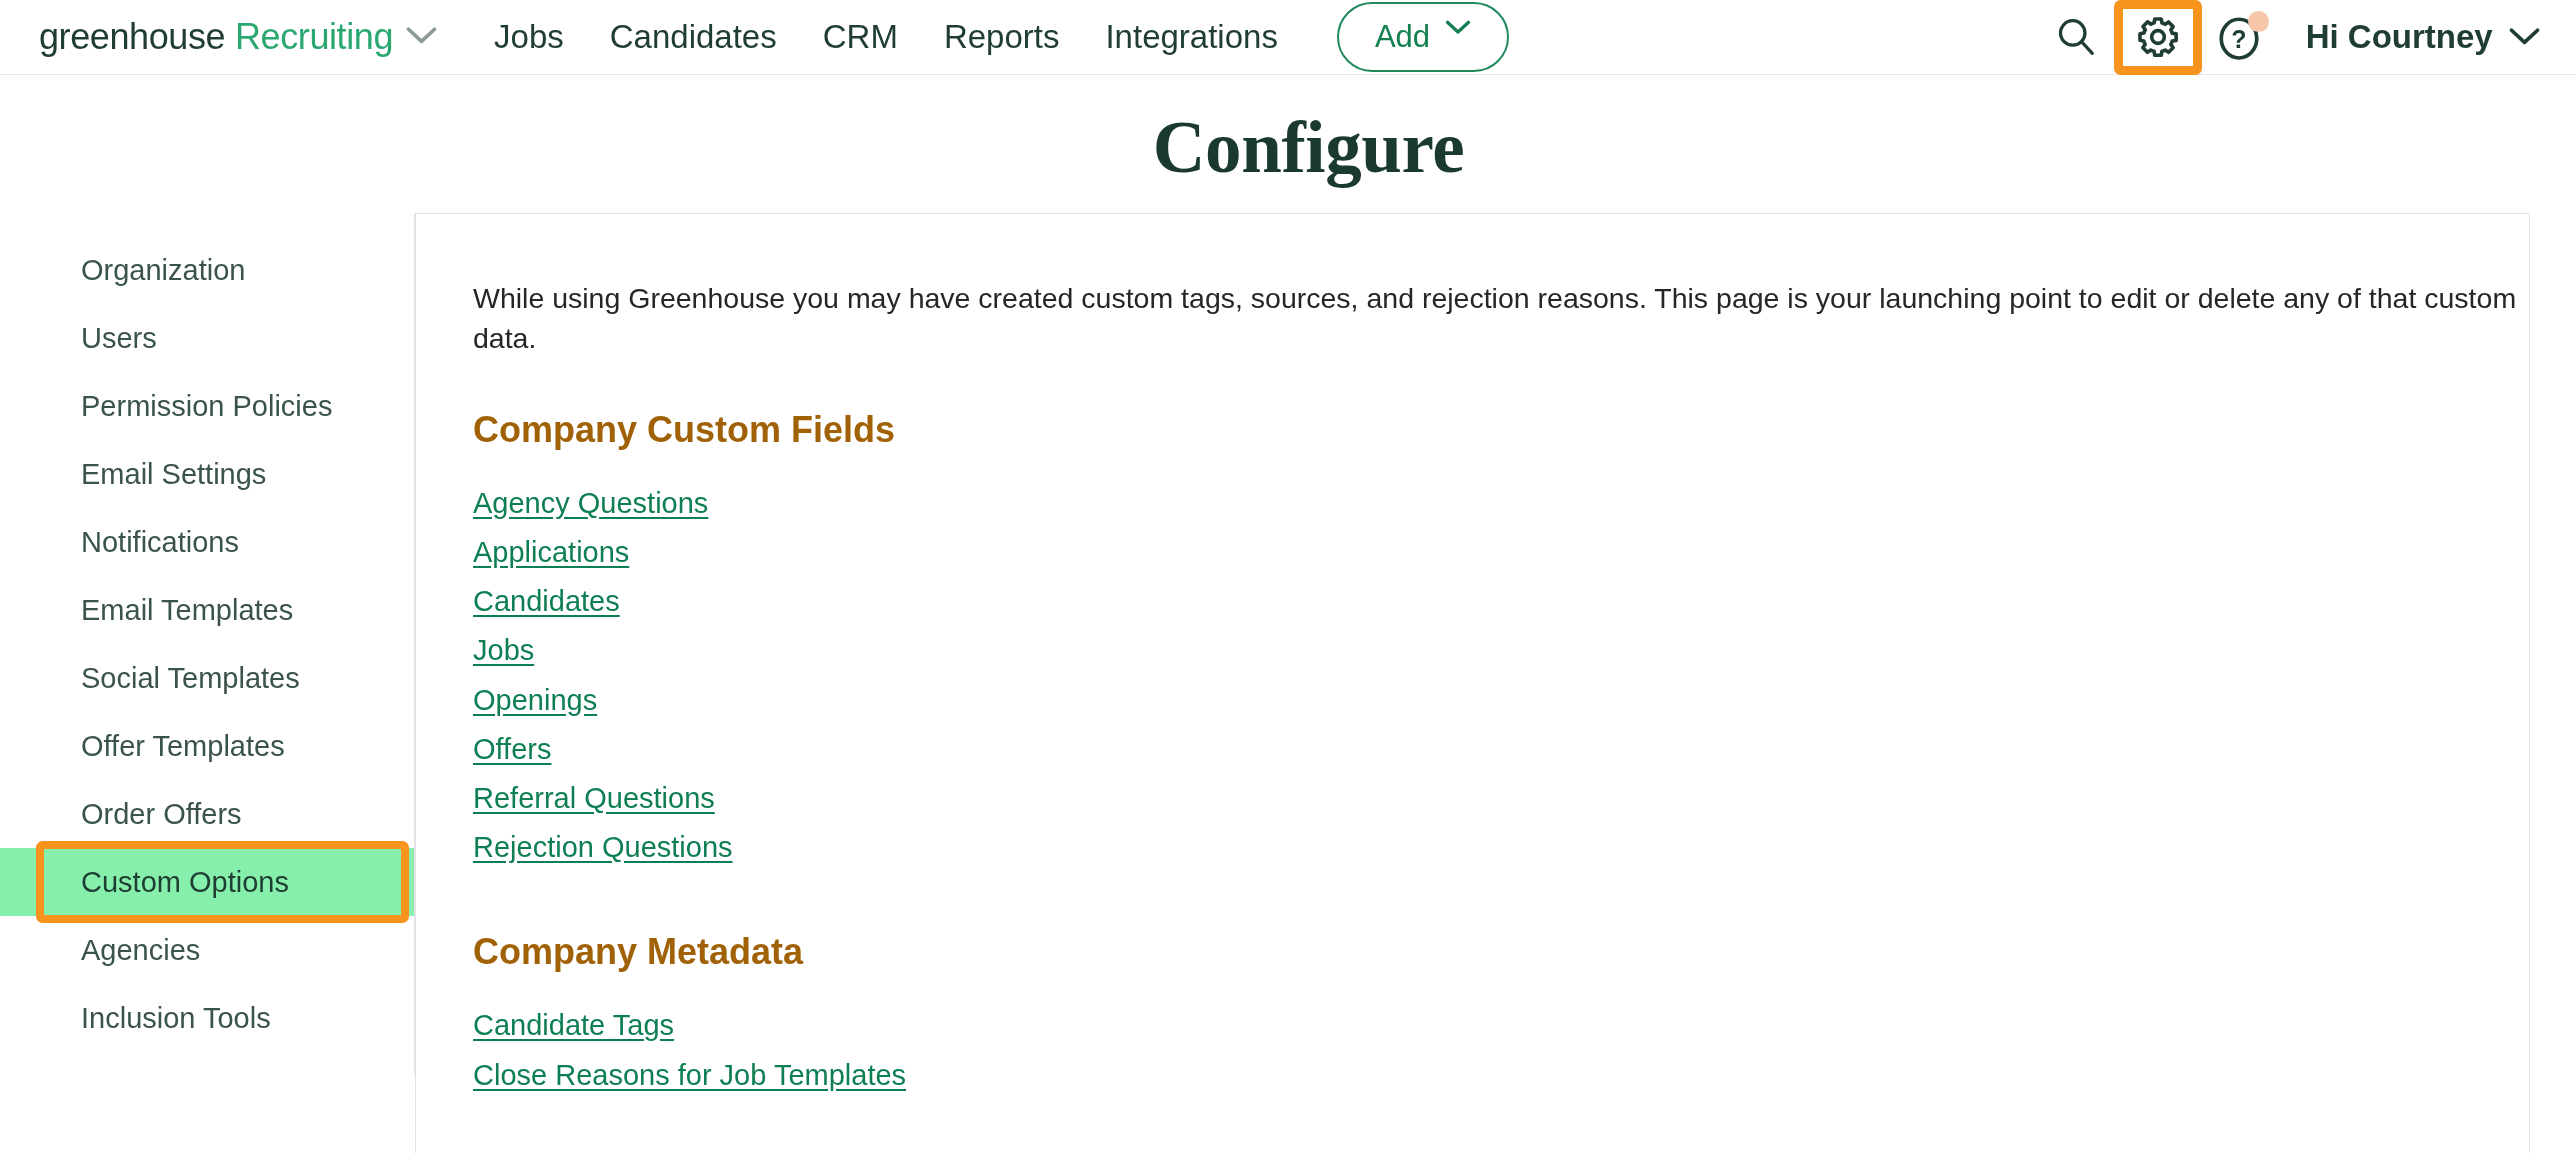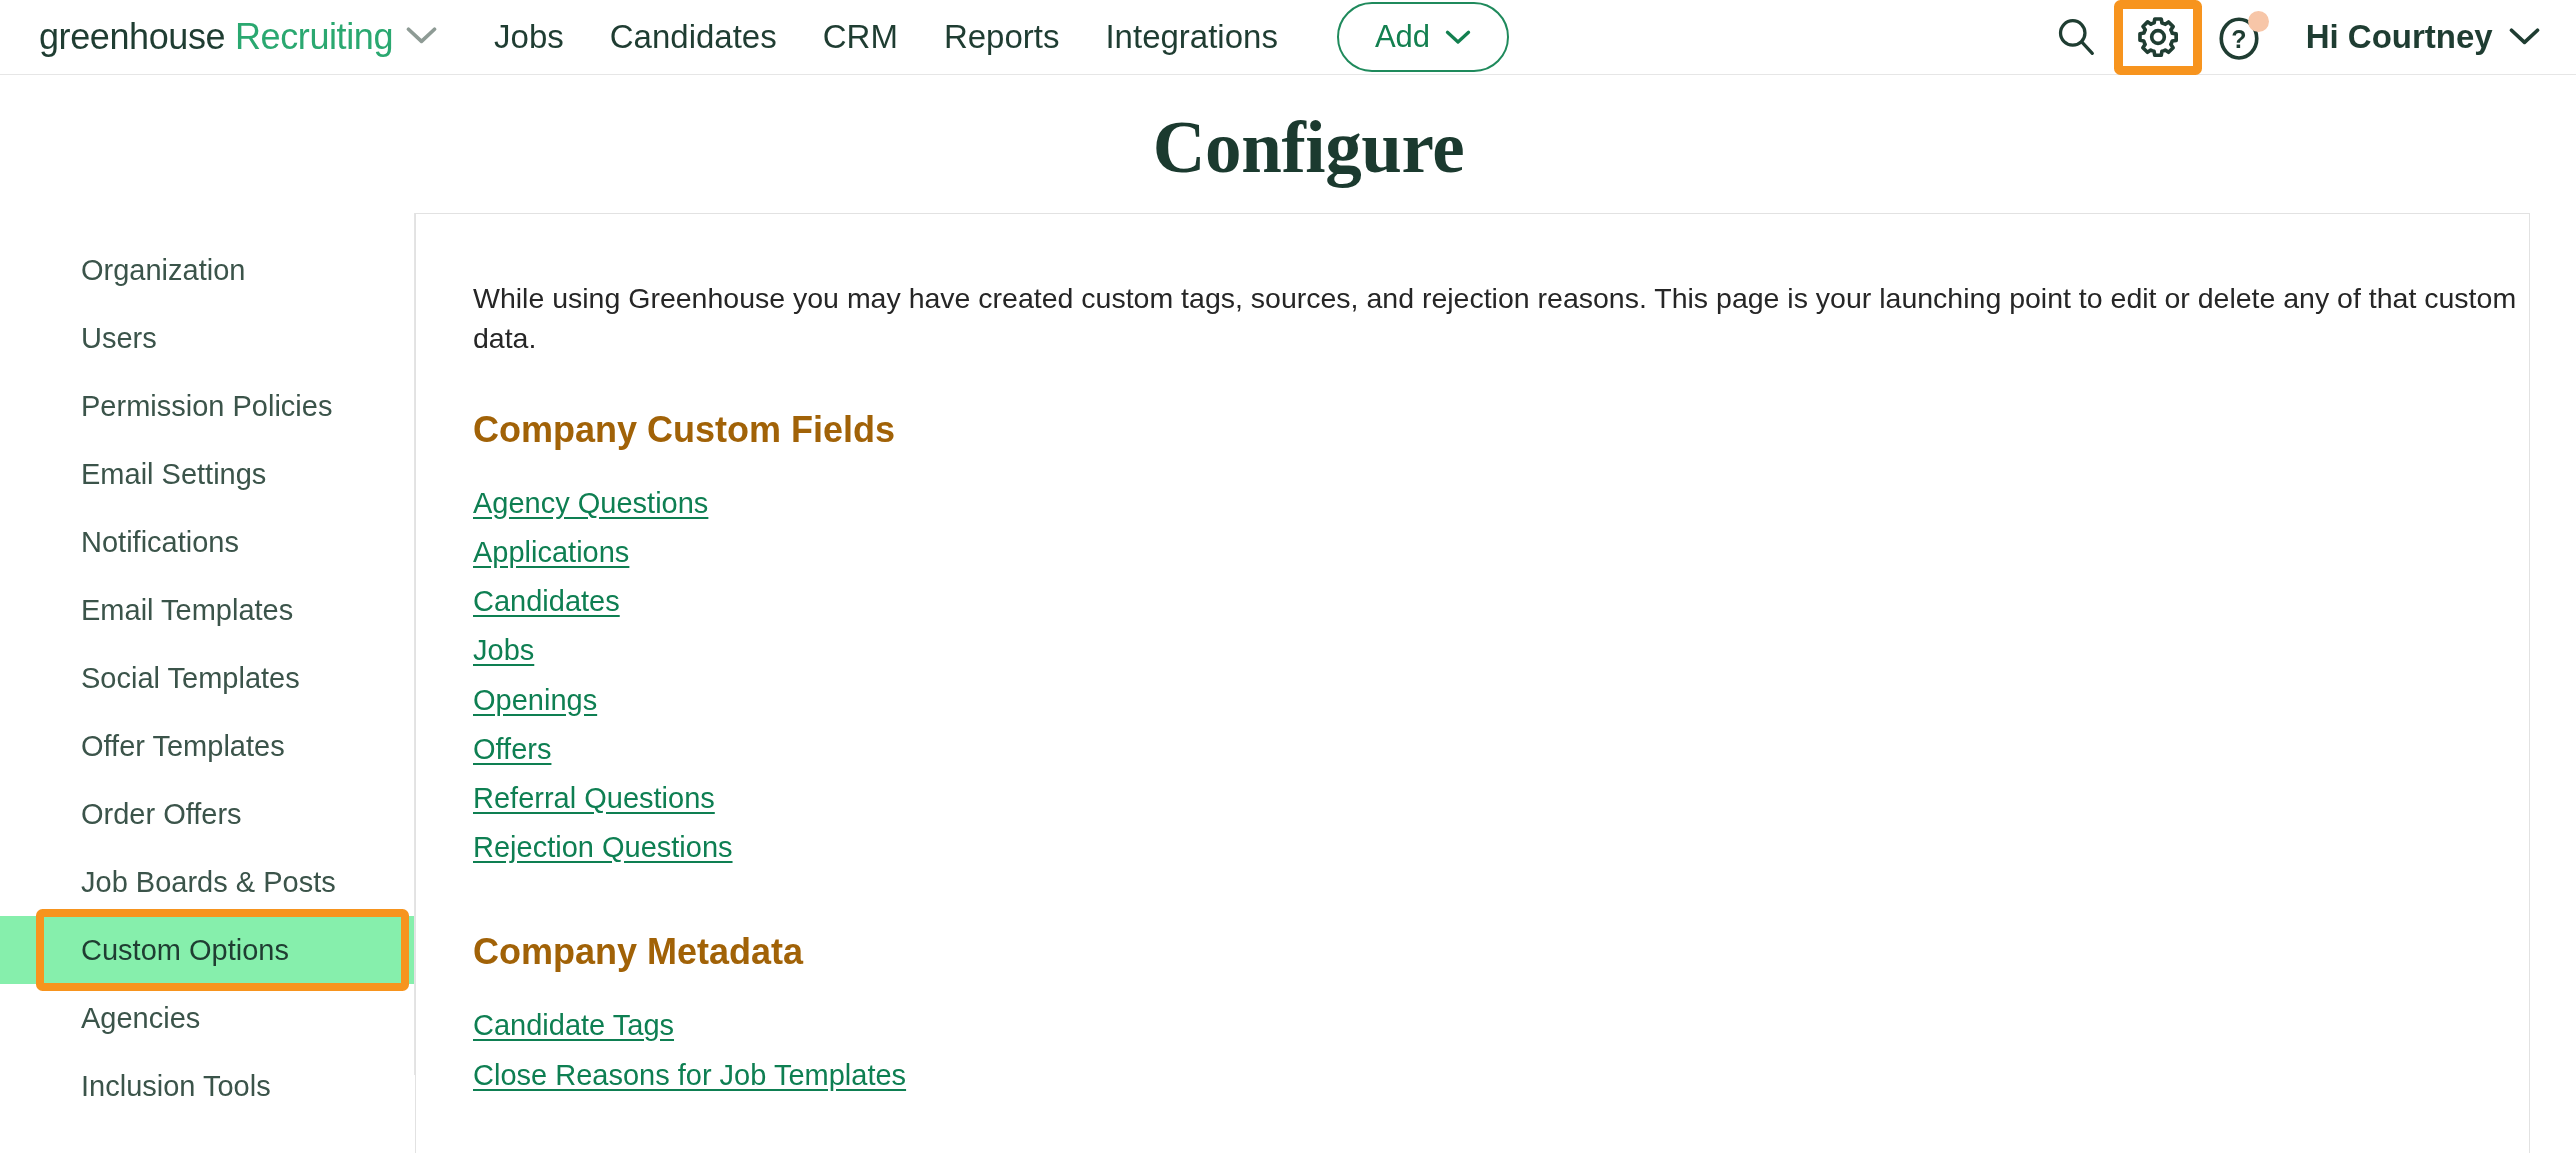--- a/index.html
+++ b/index.html
@@ -61,21 +61,20 @@
   }
 
   .add-btn {
     margin-left: 59px;
     border: 2.4px solid #1f8a5c;
     border-radius: 813px;
     color: #138050;
     font-size: 31px;
     padding: 14.6px 36px;
     display: flex;
-    align-items: center;
     gap: 14.6px;
     background: #ffffff;
     cursor: pointer;
     white-space: nowrap;
   }
 
   .topnav-right {
     margin-left: auto;
     margin-right: 36px;
     display: flex;
@@ -317,21 +316,20 @@
   <nav class="sidebar">
     <div class="side-item">Organization</div>
     <div class="side-item">Users</div>
     <div class="side-item">Permission Policies</div>
     <div class="side-item">Email Settings</div>
     <div class="side-item">Notifications</div>
     <div class="side-item">Email Templates</div>
     <div class="side-item">Social Templates</div>
     <div class="side-item">Offer Templates</div>
     <div class="side-item">Order Offers</div>
-    <div class="side-item">Job Boards &amp; Posts</div>
 
     <div class="side-item-wrap">
       <div class="side-item active">Custom Options</div>
       <span class="side-highlight"></span>
     </div>
 
     <div class="side-item">Agencies</div>
     <div class="side-item">Inclusion Tools</div>
   </nav>
 

